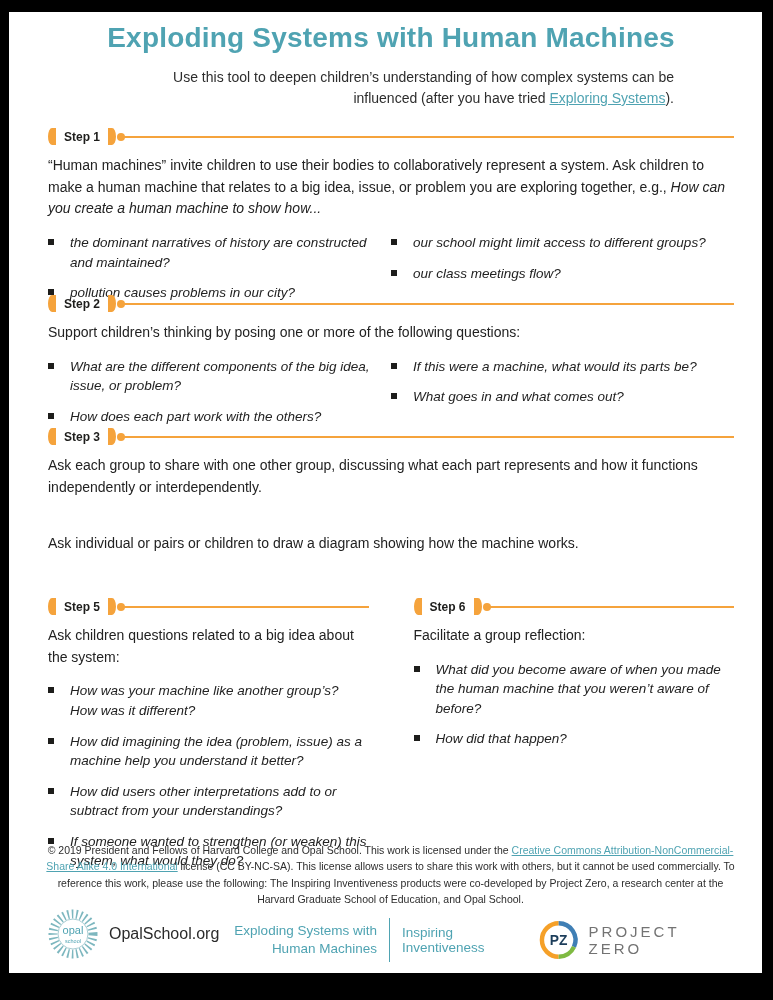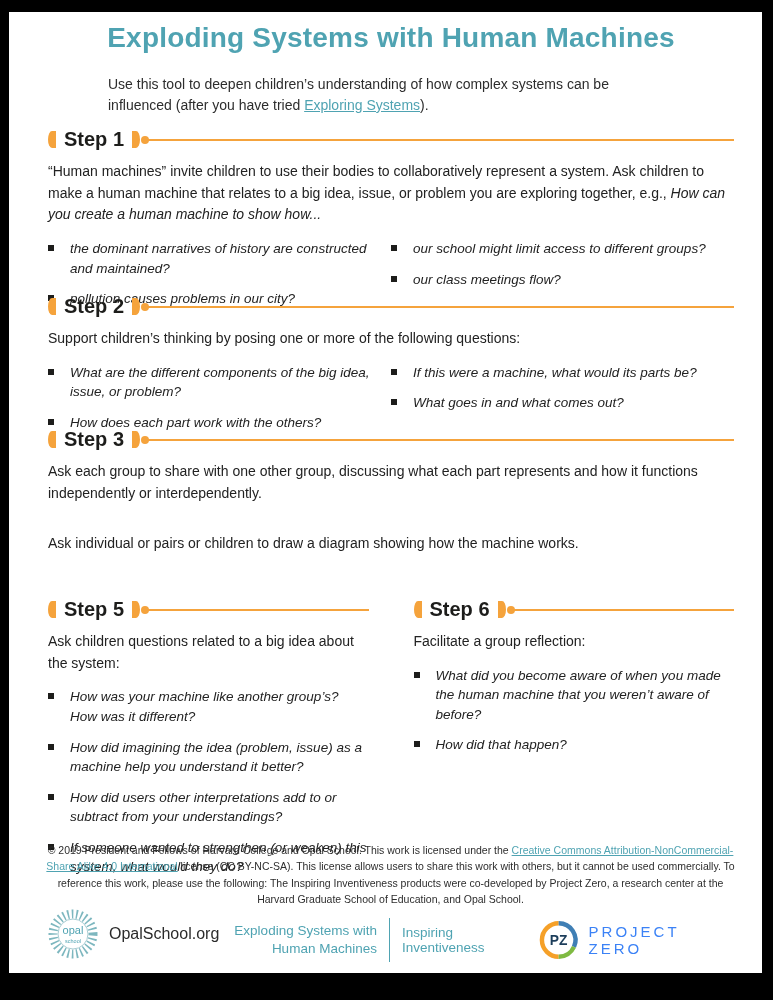--- a/index.html
+++ b/index.html
@@ -15,32 +15,32 @@
     background:#fff; overflow:hidden;
   }
   .abs { position:absolute; left:39px; right:28px; }
 
   
   .doc-title {
     top:10px; text-align:center;
     color:#4fa3b2; font-size:28px; font-weight:700; letter-spacing:0.2px;
   }
   .intro {
-    top:62px; text-align:left; color:#2d2d2d; font-size:14px; line-height:1.5;
+    top:55px; text-align:right; color:#2d2d2d; font-size:14px; line-height:1.5;
     padding:0 60px;
   }
   a.link { color:#4fa3b2; text-decoration:underline; cursor:pointer; }
 
   
   .step-header { display:flex; align-items:center; }
   .bracket { width:8px; height:17px; background:#f5a33c; flex:0 0 auto; }
   .bracket-l { border-radius:50% 0 0 50% / 50% 0 0 50%; }
   .bracket-r { border-radius:0 50% 50% 0 / 0 50% 50% 0; }
   .step-label {
-    font-weight:700; font-size:20px; color:#1d1d1b; padding:0 8px; white-space:nowrap;
+    font-weight:700; font-size:12px; color:#1d1d1b; padding:0 8px; white-space:nowrap;
   }
   .step-line { flex:1 1 auto; height:2px; background:#f5a33c; position:relative; margin-left:2px; }
   .step-line::before {
     content:''; position:absolute; left:-1px; top:-3px;
     width:8px; height:8px; border-radius:50%; background:#f5a33c;
   }
 
   .step-text { margin-top:10px; font-size:14px; line-height:1.55; color:#222; }
   .italic { font-style:italic; }
 
@@ -64,21 +64,21 @@
     top:894px; left:36px; right:24px;
     display:flex; align-items:flex-end; justify-content:space-between;
   }
   .brand-left { display:flex; align-items:center; gap:8px; }
   .opal-site { font-size:16px; color:#2b2b2b; }
   .brand-center { display:flex; align-items:center; gap:12px; }
   .doc-name { width:160px; text-align:right; color:#4fa3b2; font-size:13.5px; line-height:1.35; }
   .vdivider { width:1px; height:44px; background:#4fa3b2; }
   .series-name { color:#4fa3b2; font-size:13.5px; }
   .brand-right { display:flex; align-items:center; gap:8px; }
-  .pz-name { font-size:15px; letter-spacing:3px; color:#3b82f6; }
+  .pz-name { font-size:15px; letter-spacing:3px; color:#737373; }
 </style>
 </head>
 <body>
 
 <div class="page">
 
   <h1 class="abs doc-title">Exploding Systems with Human Machines</h1>
 
   <p class="abs intro">
     <span>Use this tool to deepen children’s understanding of how complex systems can be influenced (after you have tried </span><a class="link">Exploring Systems</a><span>).</span>

